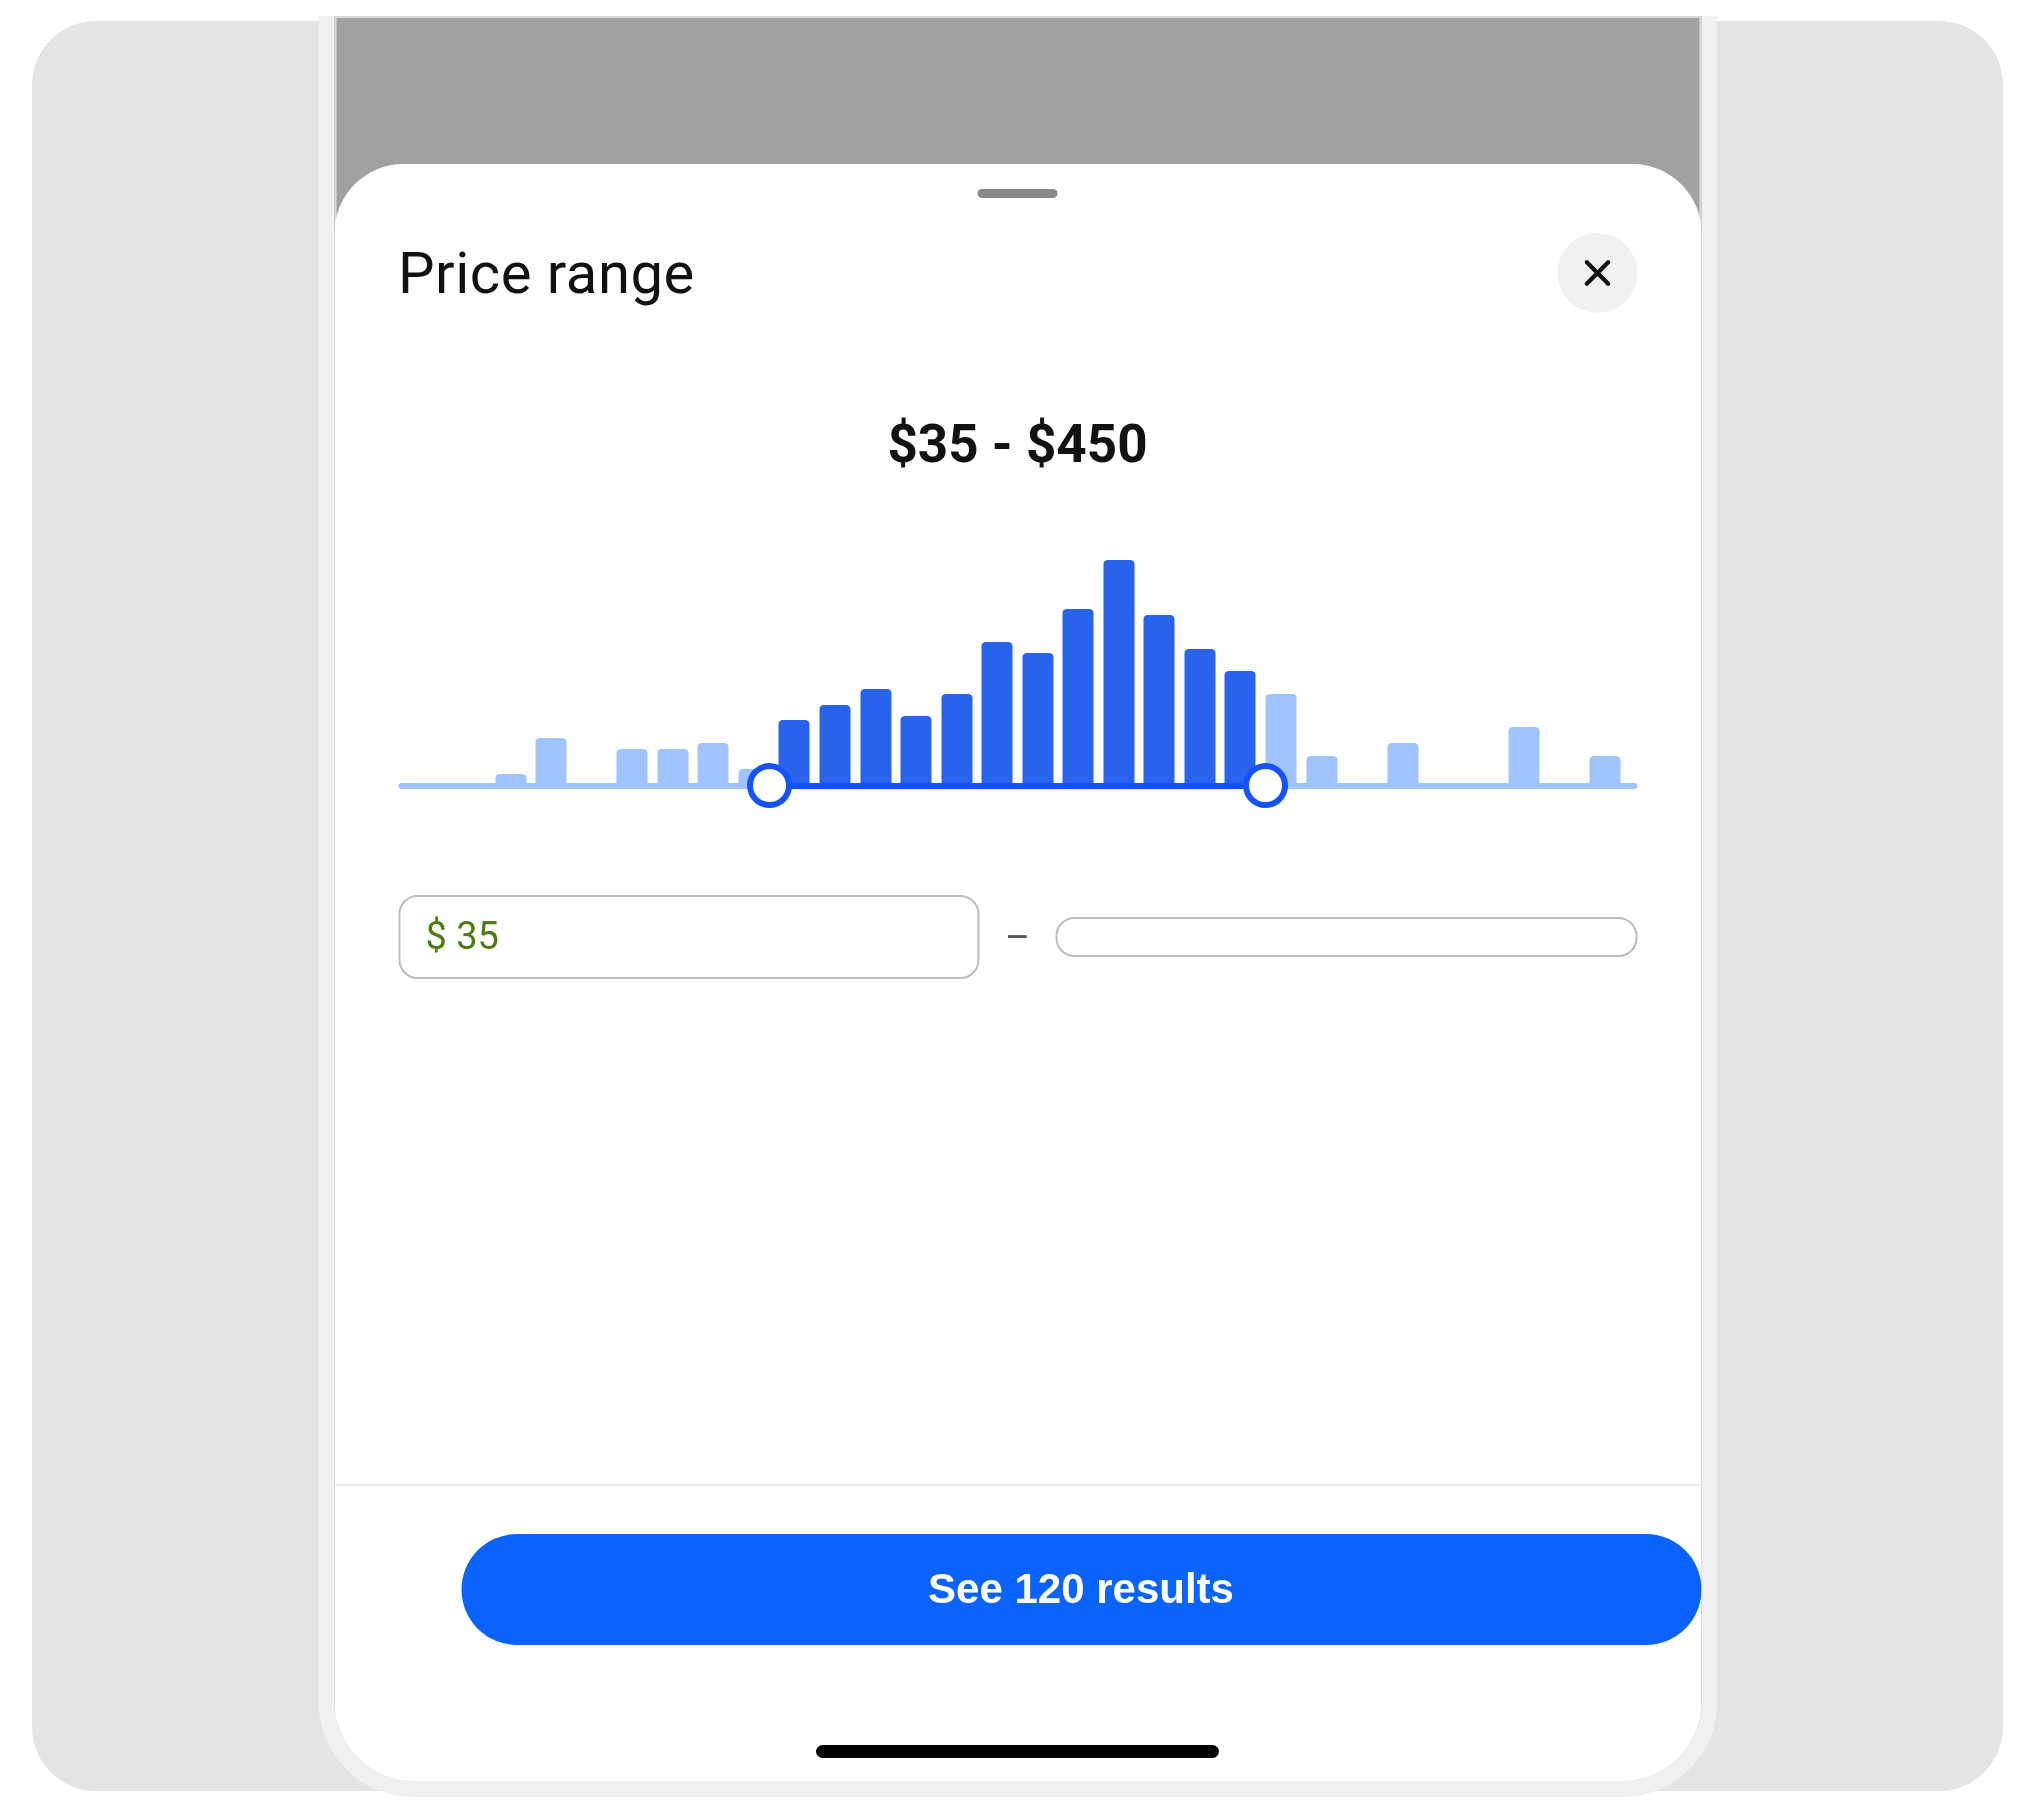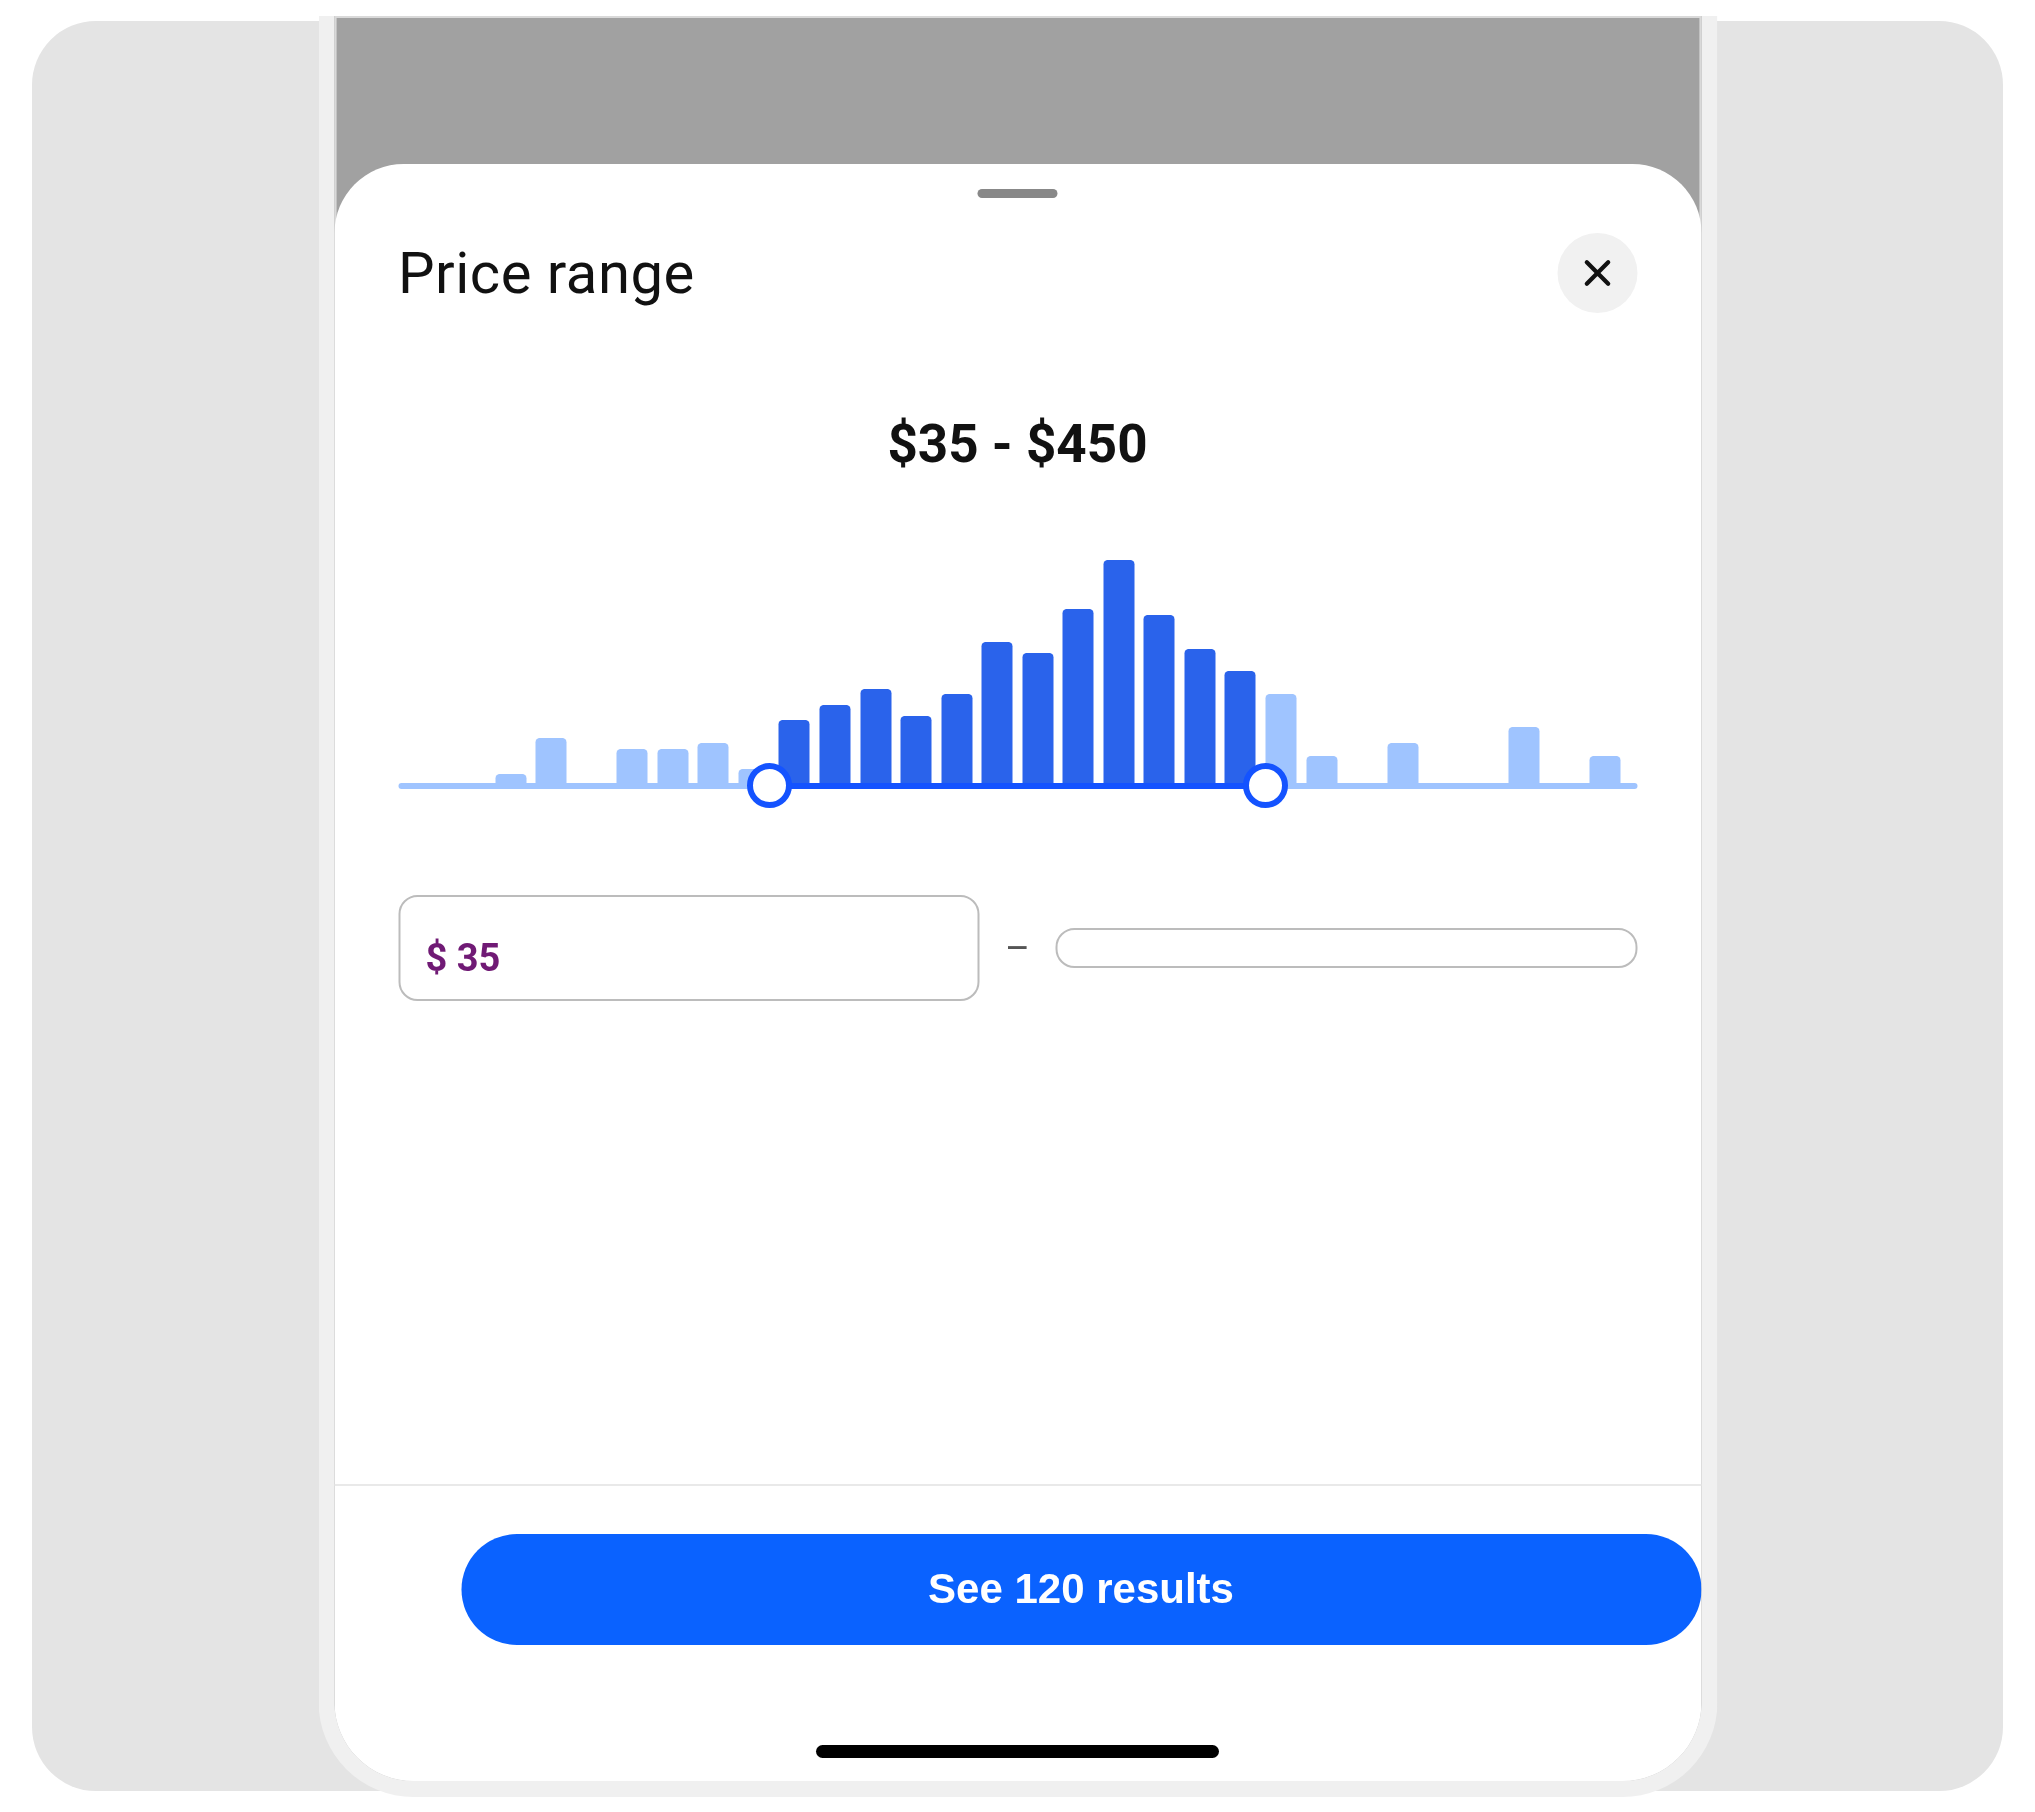--- a/index.html
+++ b/index.html
@@ -162,28 +162,27 @@
     padding: 17px 25.4px 19px;
     background: #fff;
   }
   .field-label {
     font-size: 27.6px;
     color: #6f6f6f;
     margin-bottom: 4.2px;
   }
   .field-value {
     font-size: 38px;
-    color: #701a75;
-    font-weight: 700;
+    color: #4d7c0f;
+    font-weight: 400;
     border: none;
     outline: none;
     width: 100%;
     font-family: inherit;
     background: transparent;
-    margin-top: 22px;
   }
   .dash {
     font-size: 38px;
     color: #555;
     padding: 0 4.2px;
   }
 
   
   .footer {
     position: absolute;

